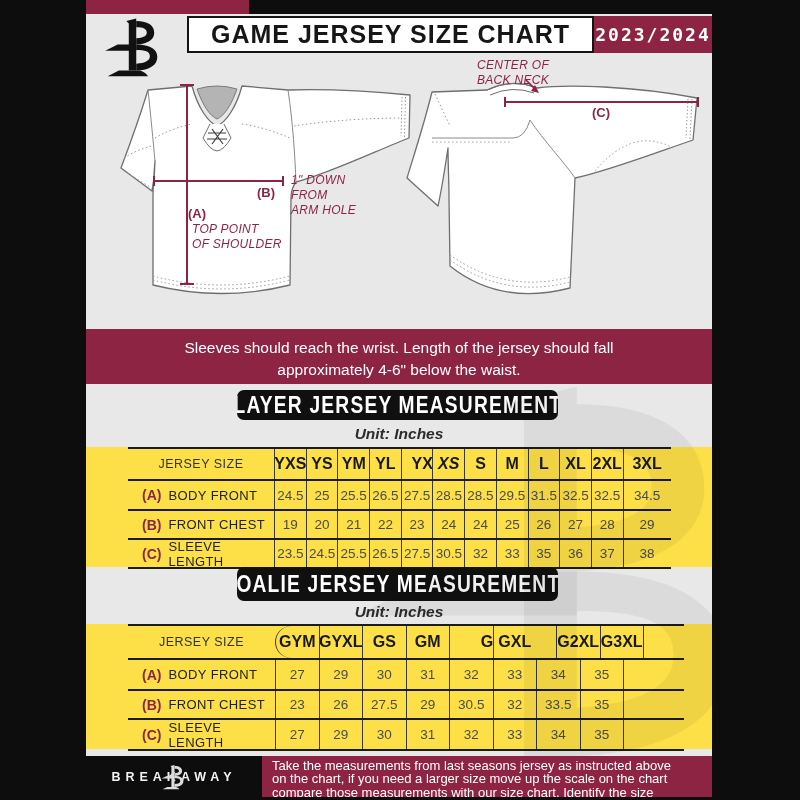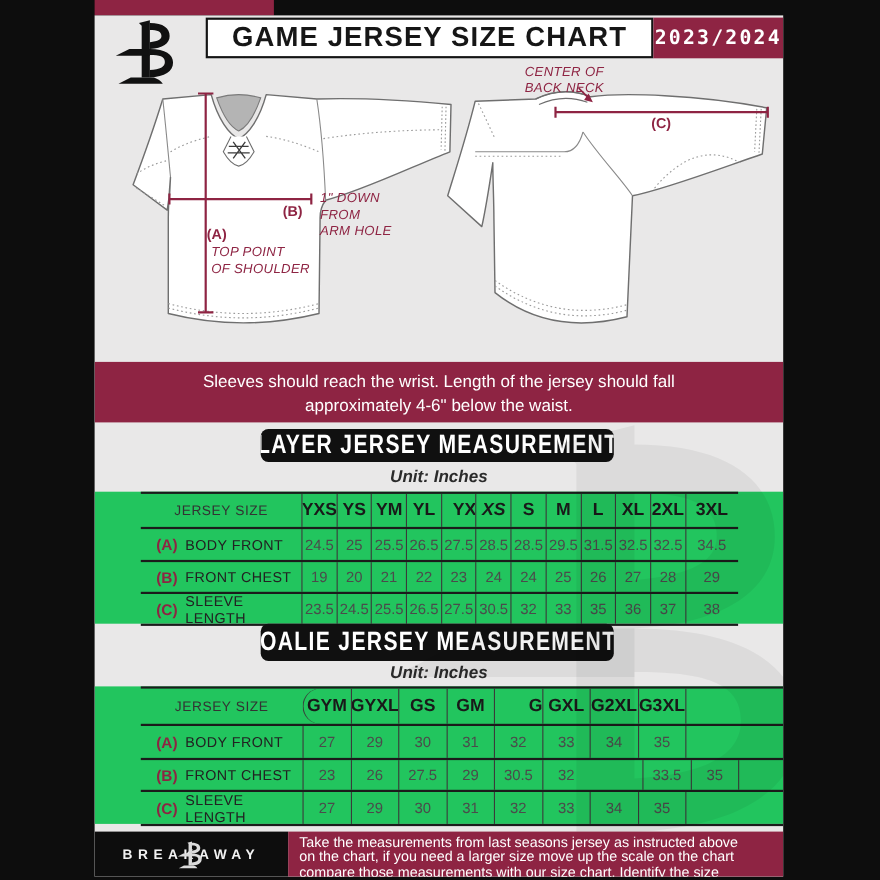--- a/index.html
+++ b/index.html
@@ -24,21 +24,21 @@
   
   .banner{position:absolute;left:0;top:315px;width:626px;height:55px;background:#8e2443;color:#fff;text-align:center;box-sizing:border-box;padding-top:8px;}
   .banner div{font-size:15.5px;line-height:22px;}
 
   
   .section-box{position:absolute;left:151px;width:321px;background:#101010;border-radius:7px;display:flex;align-items:center;justify-content:center;overflow:hidden;}
   .section-box span{display:inline-block;color:#fff;font-weight:bold;font-size:24px;letter-spacing:1.5px;transform:scaleX(.8);white-space:nowrap;}
   .unit{position:absolute;left:0;width:626px;text-align:center;font-style:italic;font-weight:600;font-size:15.5px;color:#2b2b2b;}
 
   
-  .band{position:absolute;left:0;width:626px;background:#22c55e;}
+  .band{position:absolute;left:0;width:626px;background:#fde047;}
   .tbl{position:absolute;top:0;border-bottom:2px solid #1b1b1b;}
   .trow{display:flex;border-top:2px solid #1b1b1b;box-sizing:border-box;}
   .cell{display:flex;align-items:center;justify-content:center;box-sizing:border-box;border-left:1.4px solid #3a3a3a;overflow:hidden;}
   .cell:first-child{border-left:none;}
   .corner{font-size:12.5px;letter-spacing:.5px;color:#333;}
   .hcell{font-weight:bold;font-size:16px;color:#191919;}
   .vcell{font-size:13.5px;color:#4b4b4b;}
   .labelcell{justify-content:flex-start;padding-left:14px;gap:7px;}
   .rowkey{color:#8e2443;font-weight:bold;font-size:14px;}
   .rowlabel{color:#222;font-size:13px;letter-spacing:.4px;}
@@ -244,21 +244,21 @@
     <div class="band" style="top:610px;height:125px;">
       <div class="tbl" id="goalie-tbl" style="left:42px;">
           <div class="trow" style="height: 34px;">
             <div class="cell corner" style="width: 147px;">JERSEY SIZE</div>
             <div class="cell hcell" style="width: 43.5px; border-radius: 16px;">GYM</div>
             <div class="cell hcell" style="width: 43.5px;">GYXL</div>
             <div class="cell hcell" style="width: 43.5px;">GS</div>
             <div class="cell hcell" style="width: 43.5px;">GM</div>
             <div class="cell hcell" style="width: 43.5px; padding-left: 41px;">GL</div>
             <div class="cell hcell" style="width: 43.5px;">GXL</div>
-            <div class="cell hcell" style="width: 43.5px;">G2XL</div>
+            <div class="cell hcell" style="width: 43.5px; margin-left: 20px;">G2XL</div>
             <div class="cell hcell" style="width: 43.5px;">G3XL</div>
             <div class="cell vcell" style="width: 41px;"></div>
           </div>
           <div class="trow" style="height: 31px;">
             <div class="cell labelcell" style="width: 147px;">
               <span class="rowkey">(A)</span>
               <span class="rowlabel">BODY FRONT</span>
             </div>
             <div class="cell vcell" style="width: 43.5px;">27</div>
             <div class="cell vcell" style="width: 43.5px;">29</div>
@@ -274,21 +274,21 @@
             <div class="cell labelcell" style="width: 147px;">
               <span class="rowkey">(B)</span>
               <span class="rowlabel">FRONT CHEST</span>
             </div>
             <div class="cell vcell" style="width: 43.5px;">23</div>
             <div class="cell vcell" style="width: 43.5px;">26</div>
             <div class="cell vcell" style="width: 43.5px;">27.5</div>
             <div class="cell vcell" style="width: 43.5px;">29</div>
             <div class="cell vcell" style="width: 43.5px;">30.5</div>
             <div class="cell vcell" style="width: 43.5px;">32</div>
-            <div class="cell vcell" style="width: 43.5px; margin-left: 48px;">33.5</div>
+            <div class="cell vcell" style="width: 43.5px;">33.5</div>
             <div class="cell vcell" style="width: 43.5px;">35</div>
             <div class="cell vcell" style="width: 41px;"></div>
           </div>
           <div class="trow" style="height: 31px;">
             <div class="cell labelcell" style="width: 147px;">
               <span class="rowkey">(C)</span>
               <span class="rowlabel">SLEEVE LENGTH</span>
             </div>
             <div class="cell vcell" style="width: 43.5px;">27</div>
             <div class="cell vcell" style="width: 43.5px;">29</div>

